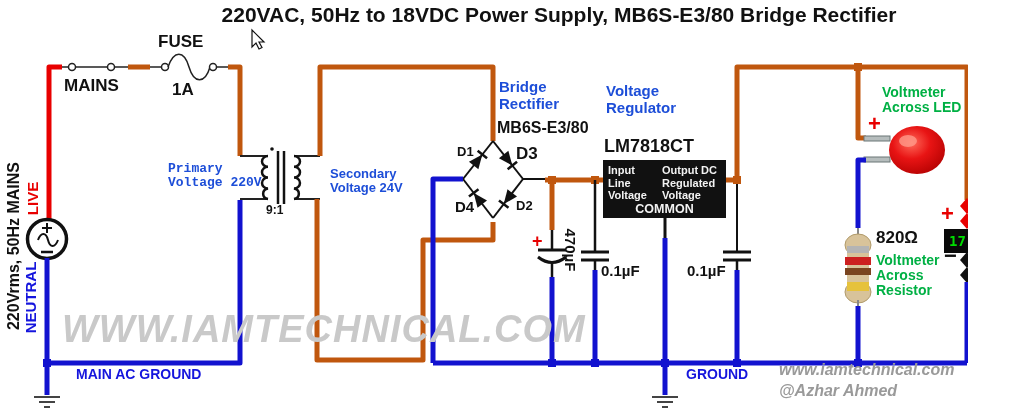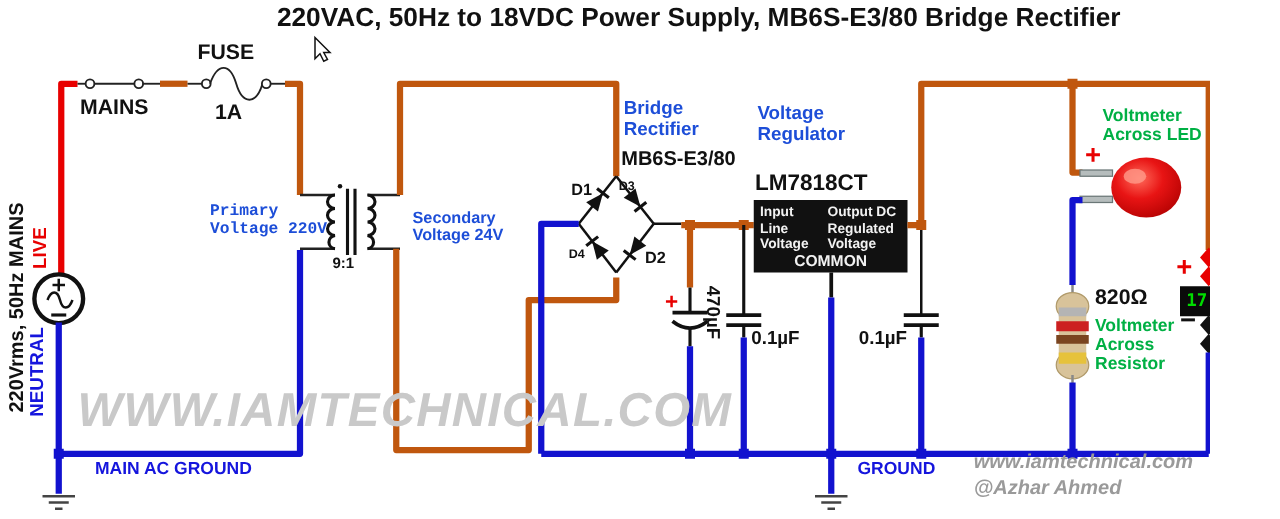--- a/index.html
+++ b/index.html
@@ -1,17 +1,17 @@
 <!DOCTYPE html>
 <html><head>
 <meta charset="utf-8">
 <style>
   html,body{margin:0;padding:0;background:#fff;}
   #stage{position:relative;width:968px;height:415px;background:#fff;overflow:hidden;
-         font-family:"Liberation Sans",sans-serif;}
+         font-family:"Liberation Sans",sans-serif;border-radius:11px;}
   .abs{position:absolute;white-space:nowrap;}
   .b{font-weight:bold;}
   .title{font-size:21px;font-weight:bold;color:#111;left:150px;right:0;top:3px;text-align:center;}
   .blk{color:#111;}
   .mag{color:#1d4ed8;font-weight:bold;font-size:13px;line-height:14px;}
   .grn{color:#00b044;font-weight:bold;font-size:14px;line-height:15px;}
   .blu{color:#1515dd;font-weight:bold;font-size:14px;}
   .gray{color:#9a9a9a;font-weight:bold;font-style:italic;font-size:16px;}
   .rot-ccw{transform:rotate(-90deg);}
   .rot-cw{transform:rotate(90deg);}
@@ -202,22 +202,22 @@
     <div>Voltage 24V</div>
   </div>
   <div class="abs b blk" style="left:266px;top:203px;font-size:12px;">9:1</div>
 
   <div class="abs mag" style="font-size:15px;line-height:17px;left:499px;top:78px;">
     <div>Bridge</div>
     <div>Rectifier</div>
   </div>
   <div class="abs b blk" style="left:497px;top:119px;font-size:16px;">MB6S-E3/80</div>
   <div class="abs b blk" style="left:457px;top:144px;font-size:13px;">D1</div>
-  <div class="abs b blk" style="left:495px;top:144px;font-size:10px;text-align:center;">D3</div>
-  <div class="abs b blk" style="left:455px;top:198px;font-size:10px;">D4</div>
+  <div class="abs b blk" style="left:516px;top:144px;font-size:17px;text-align:center;">D3</div>
+  <div class="abs b blk" style="left:455px;top:198px;font-size:15px;">D4</div>
   <div class="abs b blk" style="left:516px;top:198px;font-size:13px;">D2</div>
 
   <div class="abs plus-red" style="left:532px;top:231px;font-size:18px;">+</div>
   <div class="abs rot-cw b blk" style="left:541px;top:249px;width:58px;font-size:15px;">470µF</div>
   <div class="abs b blk" style="left:601px;top:262px;font-size:15px;">0.1µF</div>
   <div class="abs b blk" style="left:687px;top:262px;font-size:15px;">0.1µF</div>
 
   <div class="abs mag" style="font-size:15px;line-height:17px;left:606px;top:82px;">
     <div>Voltage</div>
     <div>Regulator</div>

